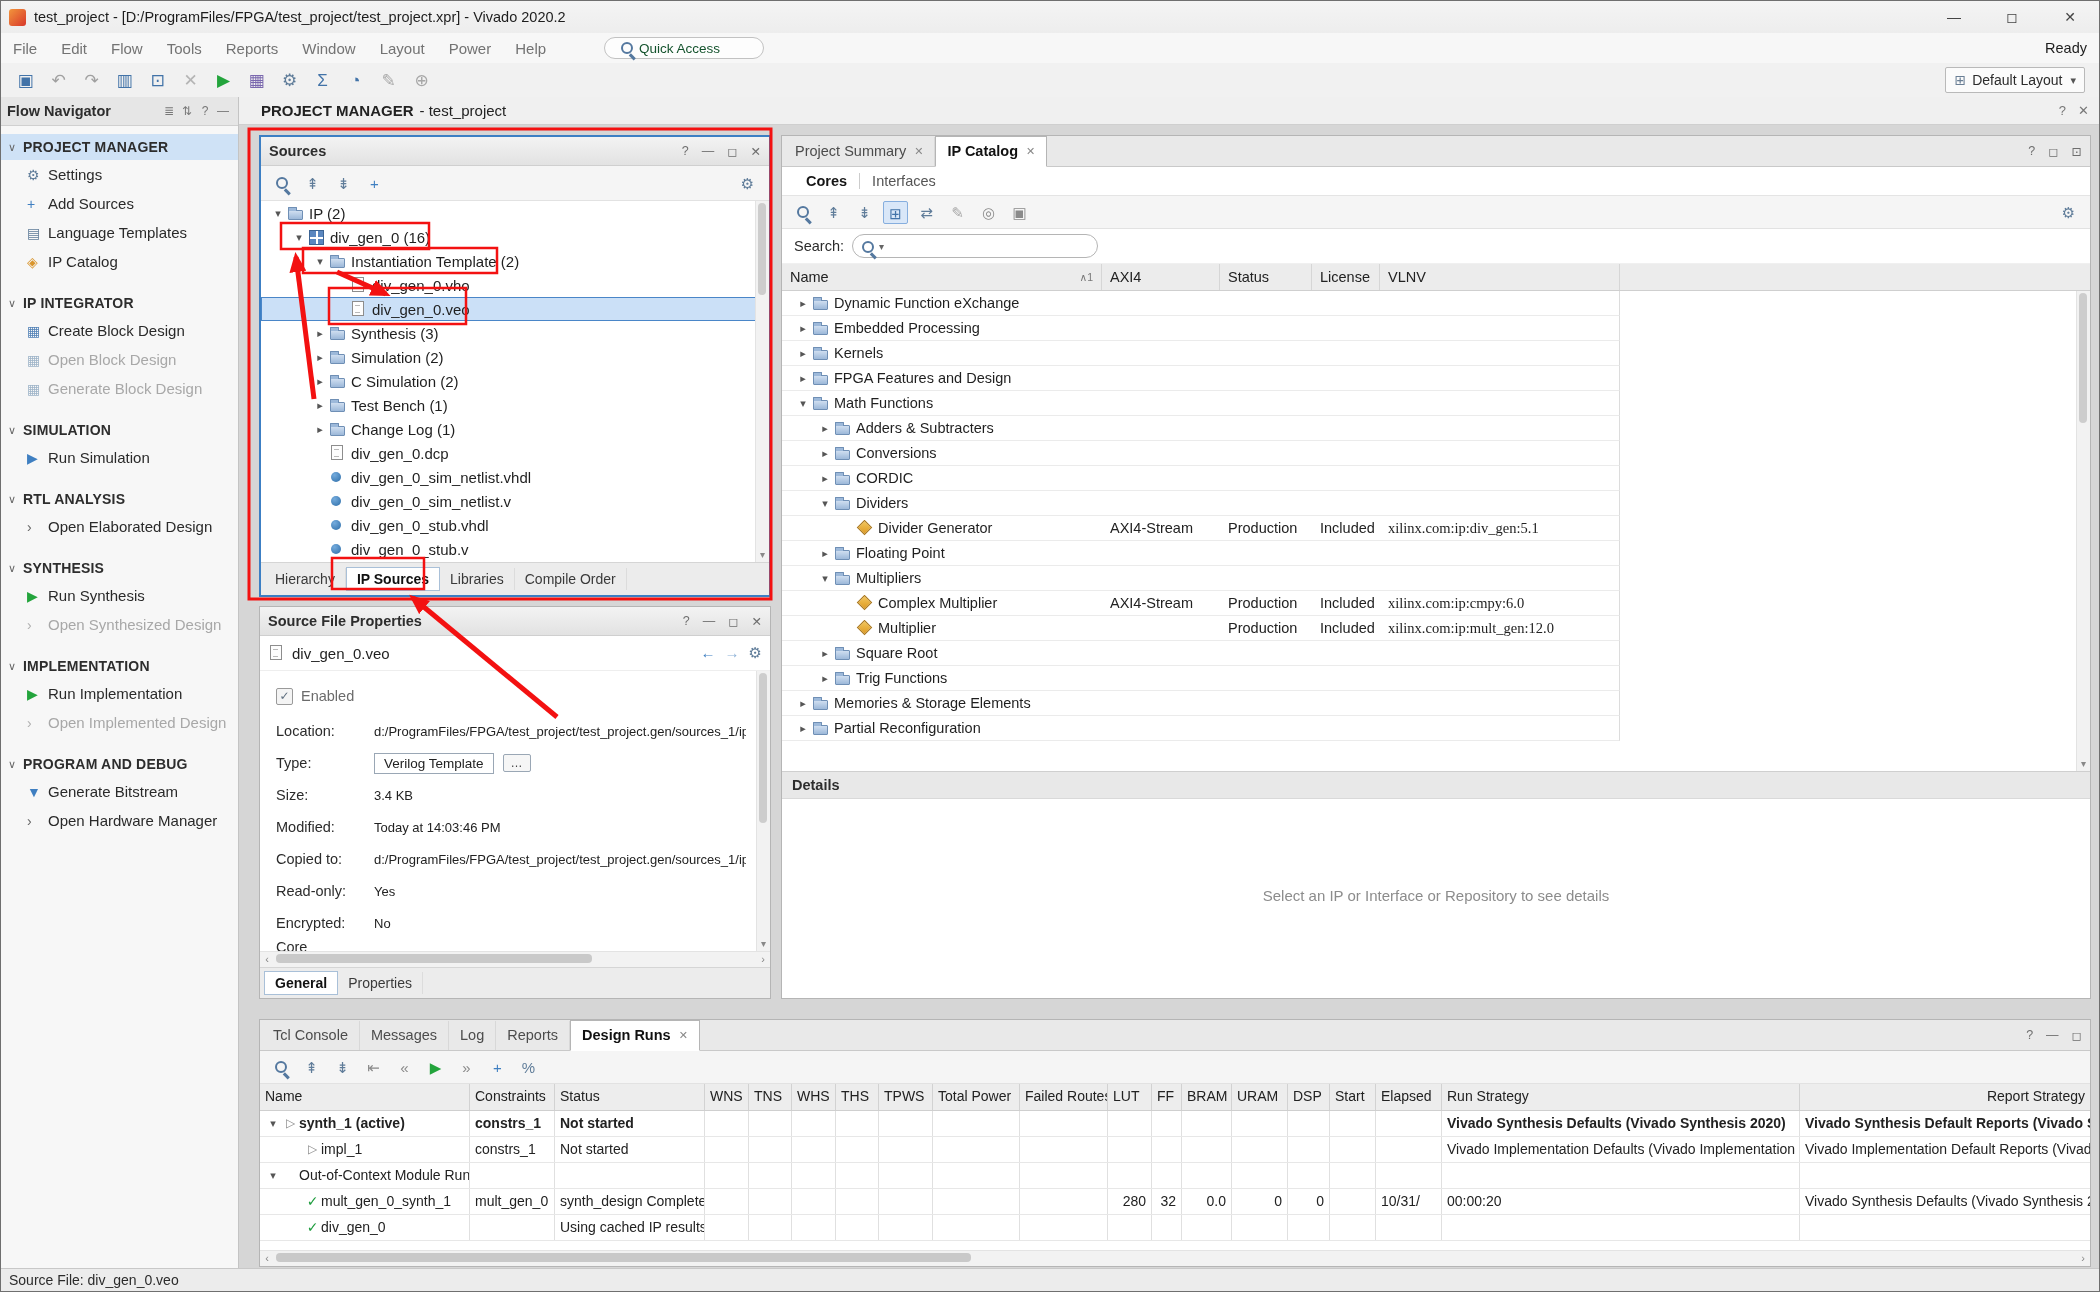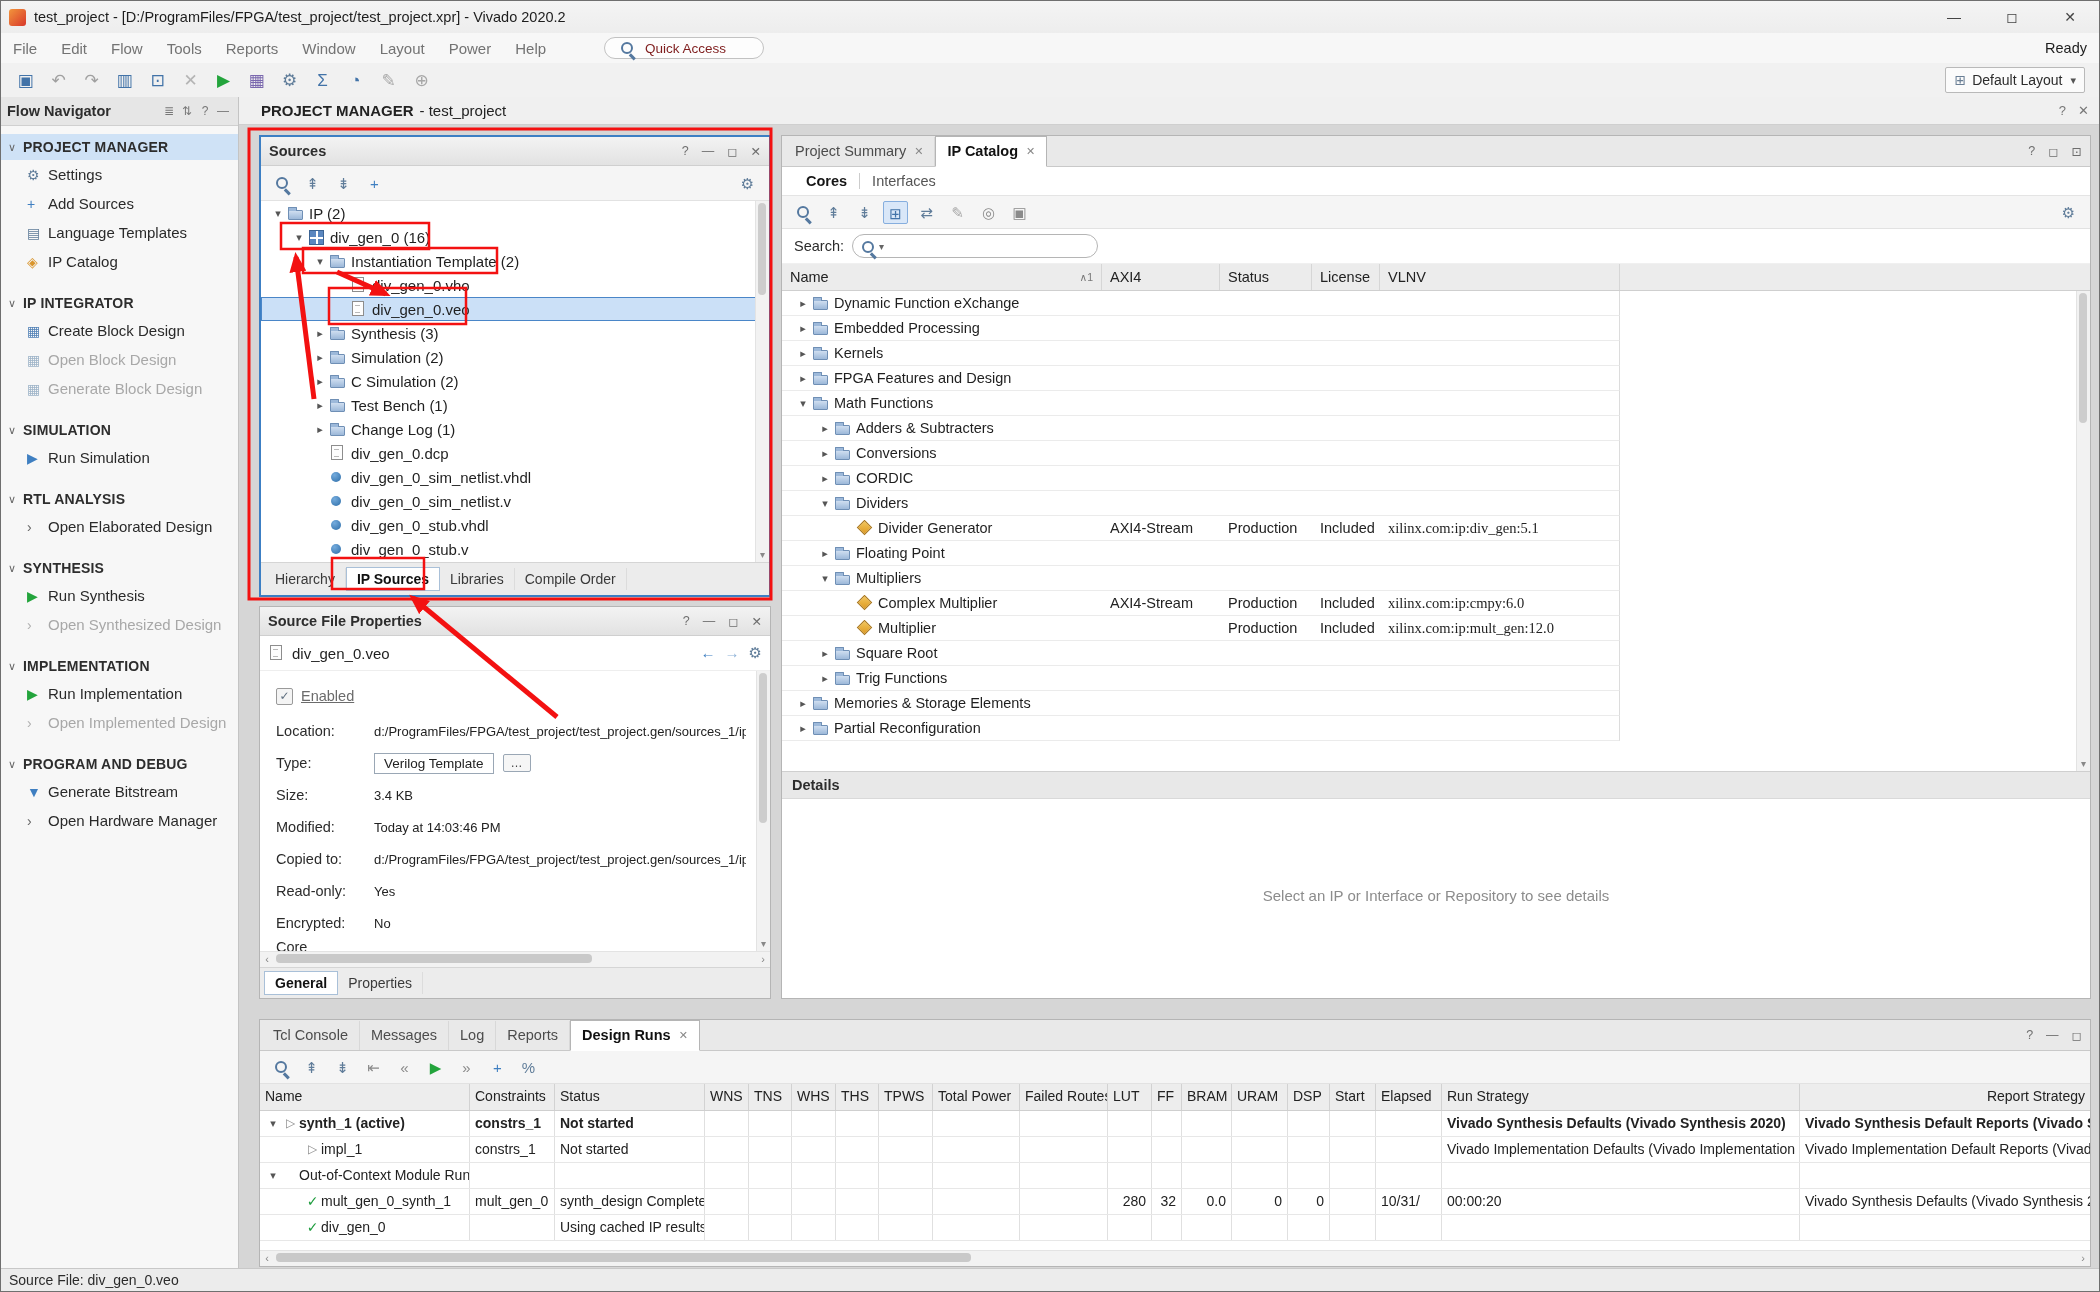--- a/index.html
+++ b/index.html
@@ -10,21 +10,21 @@
   .titlebar{position:absolute;left:0;top:0;right:0;height:32px;background:linear-gradient(#f4f4f4,#ededed);border-bottom:1px solid #d8d8d8;display:flex;align-items:center;}
   .applogo{width:17px;height:17px;margin-left:8px;border-radius:3px;background:linear-gradient(135deg,#f2953c,#d8372b);flex:none;}
   .wtitle{margin-left:8px;font-size:14.5px;color:#1d1d1d;}
   .wctrls{margin-left:auto;display:flex;height:100%;}
   .wbtn{width:58px;height:100%;display:flex;align-items:center;justify-content:center;font-size:14px;color:#444;}
 
   
   .menubar{position:absolute;left:0;top:32px;right:0;height:30px;background:#f7f7f7;border-bottom:1px solid #e2e2e2;display:flex;align-items:center;}
   .menu-item{padding:0 12px;font-size:15px;color:#737373;}
   .qa{margin-left:46px;width:160px;height:22px;border:1px solid #c2c2c2;border-radius:11px;background:#fdfdfd;display:flex;align-items:center;padding-left:6px;box-sizing:border-box;}
-  .qa-text{font-size:13.5px;color:#7f1d1d;margin-left:6px;}
+  .qa-text{font-size:13.5px;color:#14532d;}
   .ready{margin-left:auto;margin-right:12px;font-size:14.5px;color:#1d1d1d;}
 
   
   .toolbar{position:absolute;left:0;top:62px;right:0;height:34px;background:#f1f1f1;border-bottom:1px solid #d9d9d9;display:flex;align-items:center;padding-left:8px;}
   .tbi{position:relative;width:27px;height:25px;line-height:25px;text-align:center;font-size:17px;color:#5c6b7a;flex:none;margin:0 3px;border-radius:2px;}
   .tbi.pressed{background:#d9e7f8;border:1px solid #86aede;box-sizing:border-box;line-height:23px;}
   .tbi.right{margin-left:auto;margin-right:4px;}
   [data-name="search-icon"]::before{content:"";position:absolute;left:7px;top:5px;width:8px;height:8px;border:2px solid #54789f;border-radius:50%;}
   [data-name="search-icon"]::after{content:"";position:absolute;left:16px;top:16px;width:7px;height:2.5px;background:#54789f;transform:rotate(45deg);transform-origin:left center;}
   .layout-select{margin-left:auto;margin-right:14px;height:24px;border:1px solid #b9b9b9;border-radius:2px;background:#fbfbfb;display:flex;align-items:center;padding:0 8px;}
@@ -108,21 +108,21 @@
 
   
   .filebar{height:34px;flex:none;display:flex;align-items:center;padding:0 8px;border-bottom:1px solid #eee;}
   .filebar .fname{font-size:15px;color:#1f1f1f;margin-left:2px;}
   .filebar .pctrls{gap:9px;}
   .fb-ic{font-size:15px;}
   .sfp-body{flex:1;position:relative;overflow:hidden;padding-top:10px;}
   .enabled-row{display:flex;align-items:center;height:30px;padding-left:16px;margin-bottom:4px;}
   .cb{width:15px;height:15px;border:1px solid #9a9a9a;border-radius:2px;background:#f4f4f4;display:flex;align-items:center;justify-content:center;margin-right:8px;}
   .cbmark{font-size:12px;color:#5e6e7e;font-weight:bold;line-height:1;}
-  .enabled-label{font-size:14.5px;color:#6b6b6b;text-decoration:underline;}
+  .enabled-label{font-size:14.5px;color:#6b6b6b;}
   .sfp-row{display:flex;align-items:center;height:32px;padding-left:16px;}
   .sfp-label{width:98px;flex:none;font-size:14.5px;color:#2b2b2b;}
   .sfp-value{font-size:13px;color:#222;white-space:nowrap;overflow:hidden;max-width:372px;}
   .sfp-value.dropdown{border:1px solid #9aa7b5;background:#fff;padding:2px 9px;font-size:13.5px;max-width:none;}
   .sfp-more{border:1px solid #9aa7b5;background:#f6f6f6;margin-left:9px;padding:1px 7px;font-size:12px;color:#444;border-radius:2px;}
   .sfp-more:empty{display:none;}
 
   
   .doc-tabs{height:30px;flex:none;background:#e9e9e9;border-bottom:1px solid #c9c9c9;display:flex;align-items:flex-end;padding-left:2px;}
   .dtab{height:29px;line-height:29px;padding:0 11px;font-size:14.5px;color:#4c4c4c;border-right:1px solid #d8d8d8;display:flex;align-items:center;gap:8px;}

